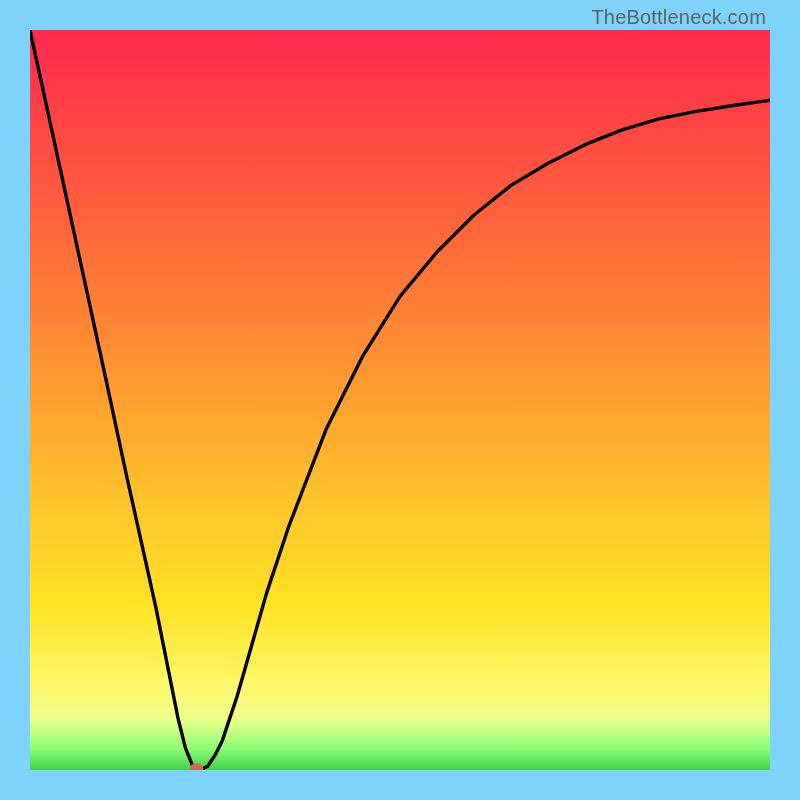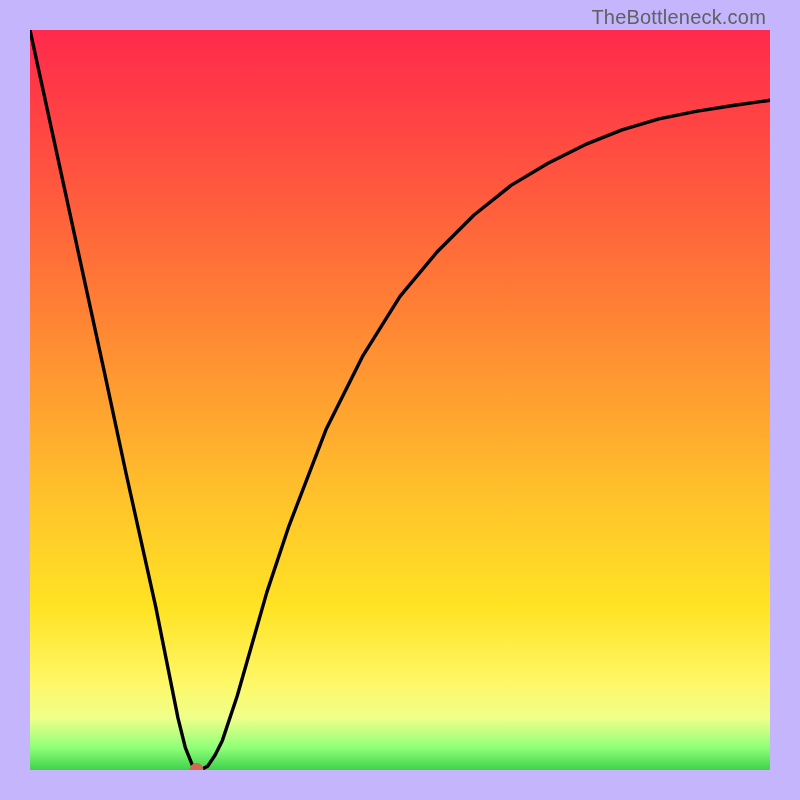--- a/index.html
+++ b/index.html
@@ -1,21 +1,21 @@
 <!DOCTYPE html>
 <html><head>
 <meta charset="utf-8">
 <style>
   * { margin: 0; padding: 0; box-sizing: border-box; }
   html, body { width: 800px; height: 800px; overflow: hidden; background: #000; }
   .frame {
     position: absolute;
     left: 0; top: 0;
     width: 800px; height: 800px;
-    background: #c4b5fd;
+    background: #7dd3fc;
   }
   .plot {
     position: absolute;
     left: 30px; top: 30px;
     width: 740px; height: 740px;
     
     background: linear-gradient(to bottom,
       #ff2a4d 0%,
       #ff3a46 8%,
       #ff5a3e 22%,

